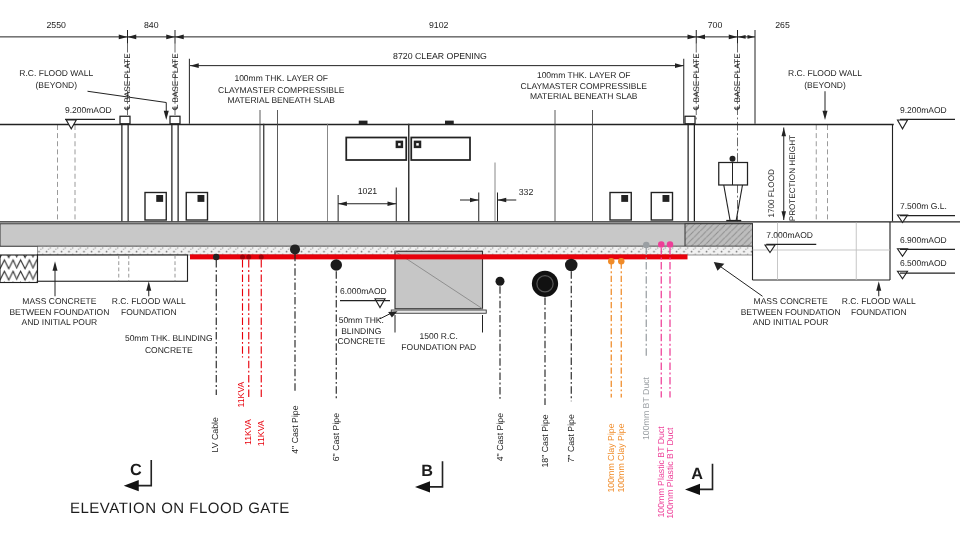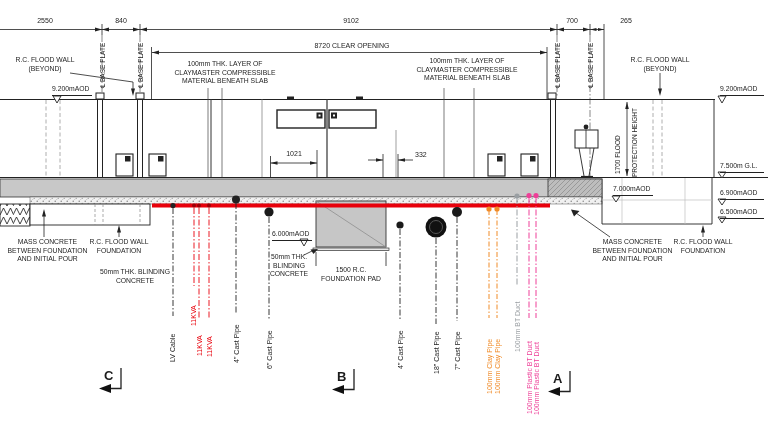--- a/index.html
+++ b/index.html
@@ -371,14 +371,15 @@
 <div class="rot orange" style="left:484.5px;top:394px;">100mm Clay Pipe</div>
 <div class="rot orange" style="left:492.5px;top:394px;">100mm Clay Pipe</div>
 <div class="rot gray" style="left:512.5px;top:352px;">100mm BT Duct</div>
 <div class="rot pink" style="left:524.5px;top:414px;">100mm Plastic BT Duct</div>
 <div class="rot pink" style="left:531.5px;top:415px;">100mm Plastic BT Duct</div>
 
 <div class="sec" style="left:104px;top:368px;">C</div>
 <div class="sec" style="left:337px;top:369px;">B</div>
 <div class="sec" style="left:553px;top:371px;">A</div>
 
+<div id="title" style="left:56px;top:399px;">ELEVATION ON FLOOD GATE</div>
 
 </div>
 
 </body></html>

